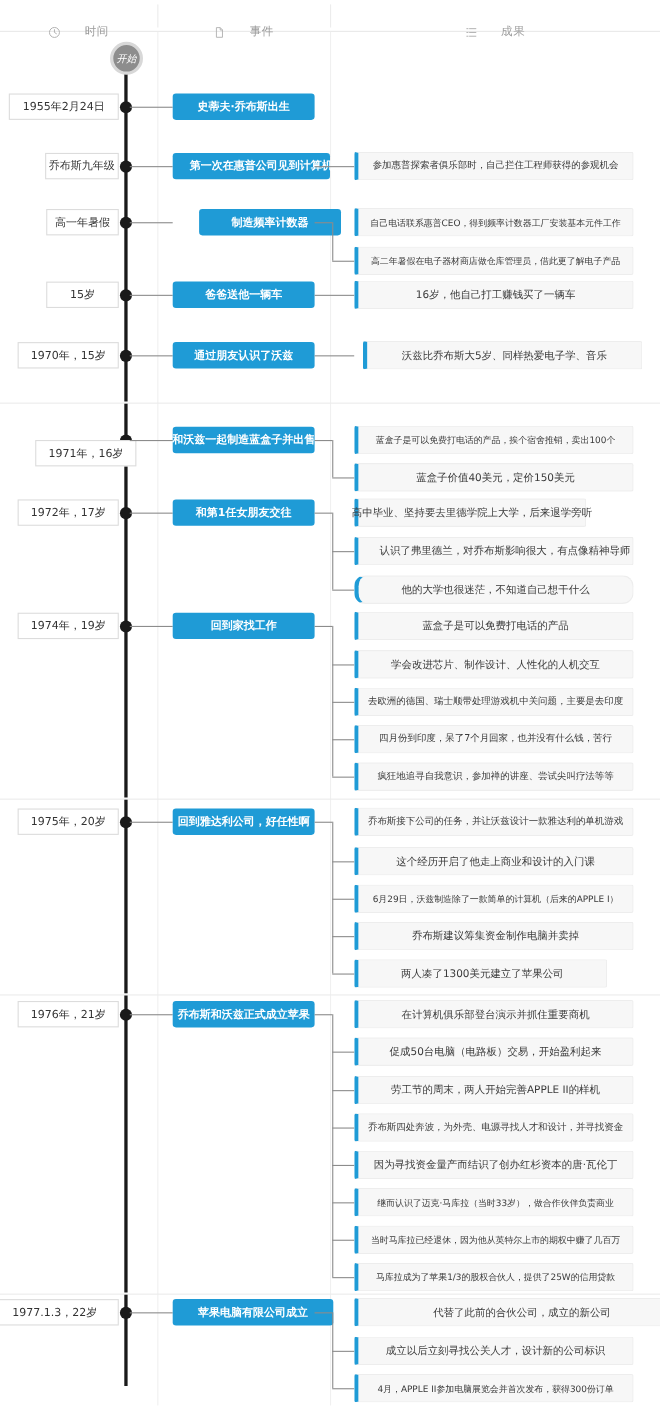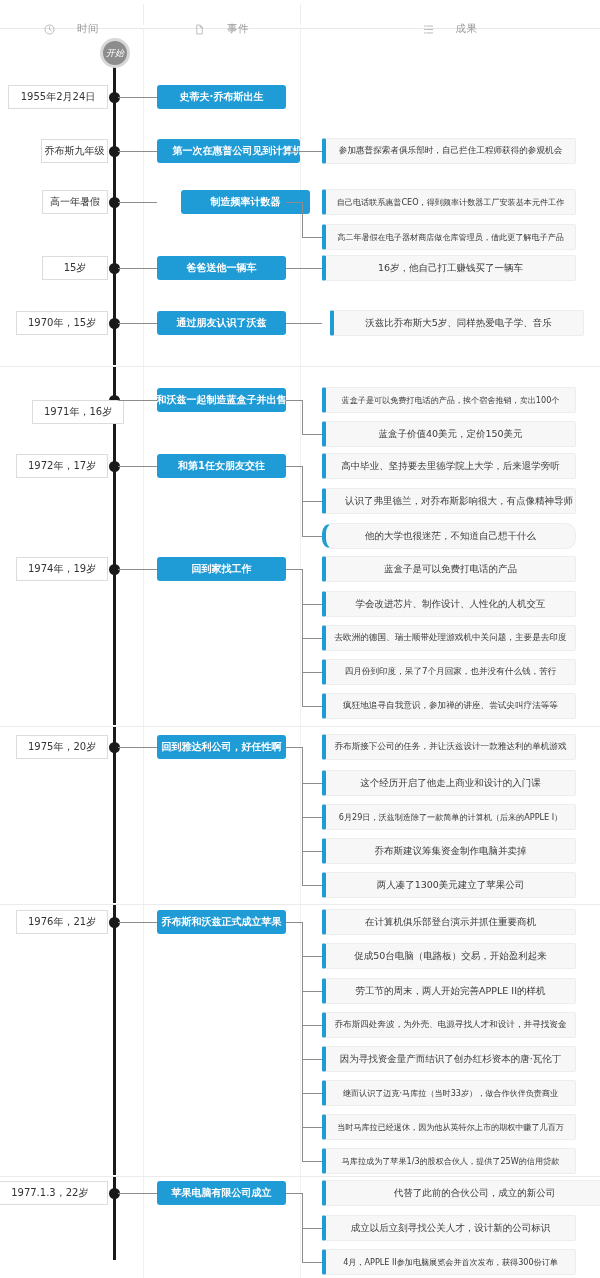--- a/index.html
+++ b/index.html
@@ -209,21 +209,21 @@
       <div class="resultbox" style="left: 322px; top: 387px; width: 254px; font-size: 8.1px;">蓝盒子是可以免费打电话的产品，挨个宿舍推销，卖出100个</div>
       <div class="resultbox" style="left: 322px; top: 421px; width: 254px;">蓝盒子价值40美元，定价150美元</div>
       <div class="dot" style="left: 108.7px; top: 460.5px;"></div>
       <div class="datebox" style="left: 16.2px; top: 454px; width: 91.8px;">1972年，17岁</div>
       <div class="connector" style="left: 118px; top: 466px; width: 39px;"></div>
       <div class="eventbox" style="left: 157px; top: 454px; width: 129px;">和第1任女朋友交往</div>
       <div class="connector" style="left: 286px; top: 466px; width: 16px;"></div>
       <div class="elbow-v" style="left: 302px; top: 466px; height: 70px;"></div>
       <div class="elbow-h" style="left: 302px; top: 501px; width: 20px;"></div>
       <div class="elbow-h" style="left: 302px; top: 536px; width: 20px;"></div>
-      <div class="resultbox" style="left: 322px; top: 453px; width: 254px; font-family: Liberation Mono, monospace;">高中毕业、坚持要去里德学院上大学，后来退学旁听</div>
+      <div class="resultbox" style="left: 322px; top: 453px; width: 211px; font-family: Liberation Mono, monospace;">高中毕业、坚持要去里德学院上大学，后来退学旁听</div>
       <div class="resultbox" style="left: 322px; top: 488px; width: 254px; padding-left: 23px;">认识了弗里德兰，对乔布斯影响很大，有点像精神导师</div>
       <div class="resultbox" style="left: 322px; top: 523px; width: 254px; border-radius: 10px;">他的大学也很迷茫，不知道自己想干什么</div>
       <div class="dot" style="left: 108.7px; top: 563.5px;"></div>
       <div class="datebox" style="left: 16.2px; top: 557px; width: 91.8px;">1974年，19岁</div>
       <div class="connector" style="left: 118px; top: 569px; width: 39px;"></div>
       <div class="eventbox" style="left: 157px; top: 557px; width: 129px;">回到家找工作</div>
       <div class="connector" style="left: 286px; top: 569px; width: 16px;"></div>
       <div class="elbow-v" style="left: 302px; top: 569px; height: 137px;"></div>
       <div class="elbow-h" style="left: 302px; top: 604px; width: 20px;"></div>
       <div class="elbow-h" style="left: 302px; top: 638px; width: 20px;"></div>
@@ -241,21 +241,21 @@
       <div class="connector" style="left: 286px; top: 747px; width: 16px;"></div>
       <div class="elbow-v" style="left: 302px; top: 747px; height: 138px;"></div>
       <div class="elbow-h" style="left: 302px; top: 783px; width: 20px;"></div>
       <div class="elbow-h" style="left: 302px; top: 817px; width: 20px;"></div>
       <div class="elbow-h" style="left: 302px; top: 851px; width: 20px;"></div>
       <div class="elbow-h" style="left: 302px; top: 885px; width: 20px;"></div>
       <div class="resultbox" style="left: 322px; top: 734px; width: 254px; font-size: 8.6px;">乔布斯接下公司的任务，并让沃兹设计一款雅达利的单机游戏</div>
       <div class="resultbox" style="left: 322px; top: 770px; width: 254px;">这个经历开启了他走上商业和设计的入门课</div>
       <div class="resultbox" style="left: 322px; top: 804px; width: 254px; font-size: 8.1px;">6月29日，沃兹制造除了一款简单的计算机（后来的APPLE I）</div>
       <div class="resultbox" style="left: 322px; top: 838px; width: 254px;">乔布斯建议筹集资金制作电脑并卖掉</div>
-      <div class="resultbox" style="left: 322px; top: 872px; width: 254px;">两人凑了1300美元建立了苹果公司</div>
+      <div class="resultbox" style="left: 322px; top: 872px; width: 230px;">两人凑了1300美元建立了苹果公司</div>
       <div class="dot" style="left: 108.7px; top: 916.5px;"></div>
       <div class="datebox" style="left: 16.2px; top: 910px; width: 91.8px;">1976年，21岁</div>
       <div class="connector" style="left: 118px; top: 922px; width: 39px;"></div>
       <div class="eventbox" style="left: 157px; top: 910px; width: 129px;">乔布斯和沃兹正式成立苹果</div>
       <div class="connector" style="left: 286px; top: 922px; width: 16px;"></div>
       <div class="elbow-v" style="left: 302px; top: 922px; height: 239px;"></div>
       <div class="elbow-h" style="left: 302px; top: 956px; width: 20px;"></div>
       <div class="elbow-h" style="left: 302px; top: 991px; width: 20px;"></div>
       <div class="elbow-h" style="left: 302px; top: 1025px; width: 20px;"></div>
       <div class="elbow-h" style="left: 302px; top: 1059px; width: 20px;"></div>
@@ -266,21 +266,21 @@
       <div class="resultbox" style="left: 322px; top: 943px; width: 254px;">促成50台电脑（电路板）交易，开始盈利起来</div>
       <div class="resultbox" style="left: 322px; top: 978px; width: 254px;">劳工节的周末，两人开始完善APPLE II的样机</div>
       <div class="resultbox" style="left: 322px; top: 1012px; width: 254px; font-size: 8.6px;">乔布斯四处奔波，为外壳、电源寻找人才和设计，并寻找资金</div>
       <div class="resultbox" style="left: 322px; top: 1046px; width: 254px;">因为寻找资金量产而结识了创办红杉资本的唐·瓦伦丁</div>
       <div class="resultbox" style="left: 322px; top: 1080px; width: 254px; font-size: 8.1px;">继而认识了迈克·马库拉（当时33岁），做合作伙伴负责商业</div>
       <div class="resultbox" style="left: 322px; top: 1114px; width: 254px; font-size: 8.1px;">当时马库拉已经退休，因为他从英特尔上市的期权中赚了几百万</div>
       <div class="resultbox" style="left: 322px; top: 1148px; width: 254px; font-size: 8.1px;">马库拉成为了苹果1/3的股权合伙人，提供了25W的信用贷款</div>
       <div class="dot" style="left: 108.7px; top: 1187.5px;"></div>
       <div class="datebox" style="left: -8.4px; top: 1181px; width: 116.4px;">1977.1.3，22岁</div>
       <div class="connector" style="left: 118px; top: 1193px; width: 39px;"></div>
-      <div class="eventbox" style="left: 157px; top: 1181px; width: 129px;">苹果电脑有限公司成立</div>
+      <div class="eventbox" style="left: 157px; top: 1181px; width: 146px;">苹果电脑有限公司成立</div>
       <div class="connector" style="left: 286px; top: 1193px; width: 16px;"></div>
       <div class="elbow-v" style="left: 302px; top: 1193px; height: 69px;"></div>
       <div class="elbow-h" style="left: 302px; top: 1228px; width: 20px;"></div>
       <div class="elbow-h" style="left: 302px; top: 1262px; width: 20px;"></div>
       <div class="resultbox" style="left: 322px; top: 1180px; width: 302px;">代替了此前的合伙公司，成立的新公司</div>
       <div class="resultbox" style="left: 322px; top: 1215px; width: 254px;">成立以后立刻寻找公关人才，设计新的公司标识</div>
       <div class="resultbox" style="left: 322px; top: 1249px; width: 254px; font-size: 8.1px;">4月，APPLE II参加电脑展览会并首次发布，获得300份订单</div>
     </div>
 
 </div>

